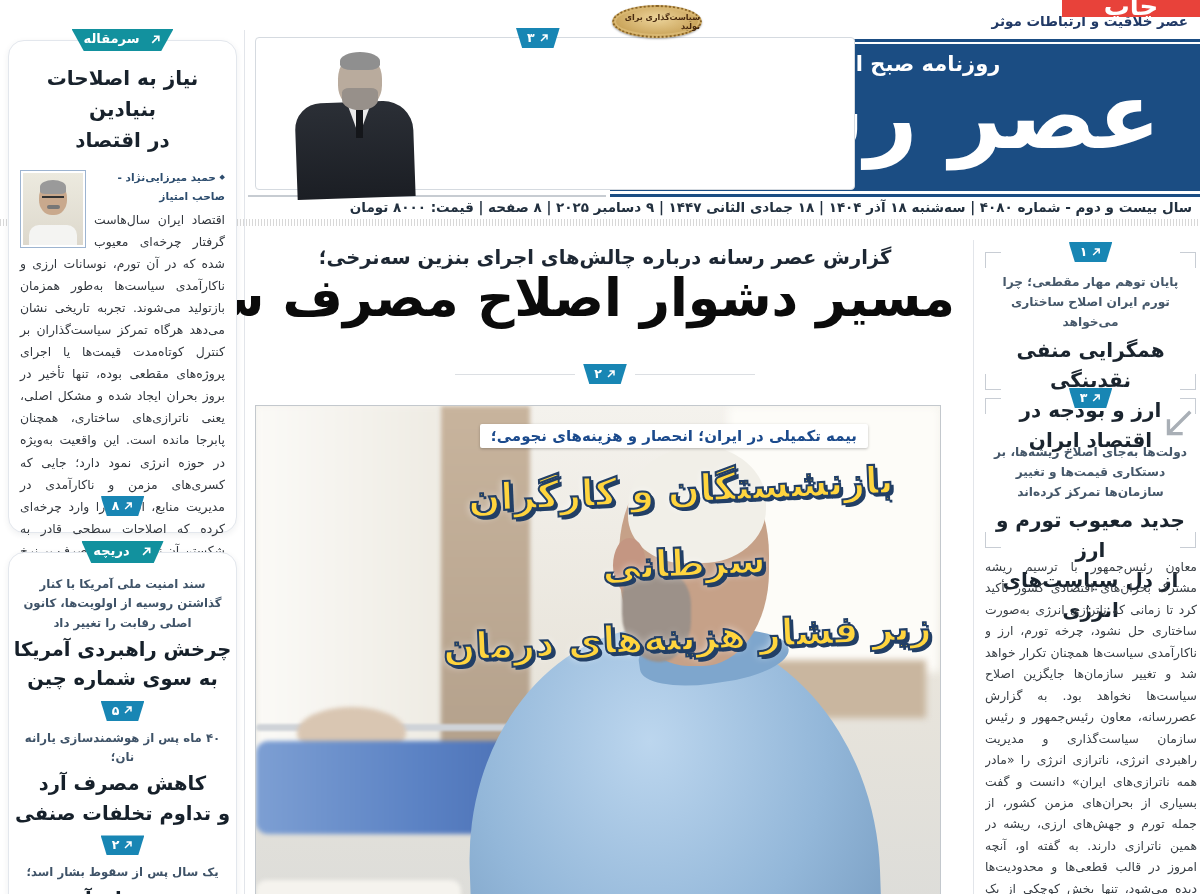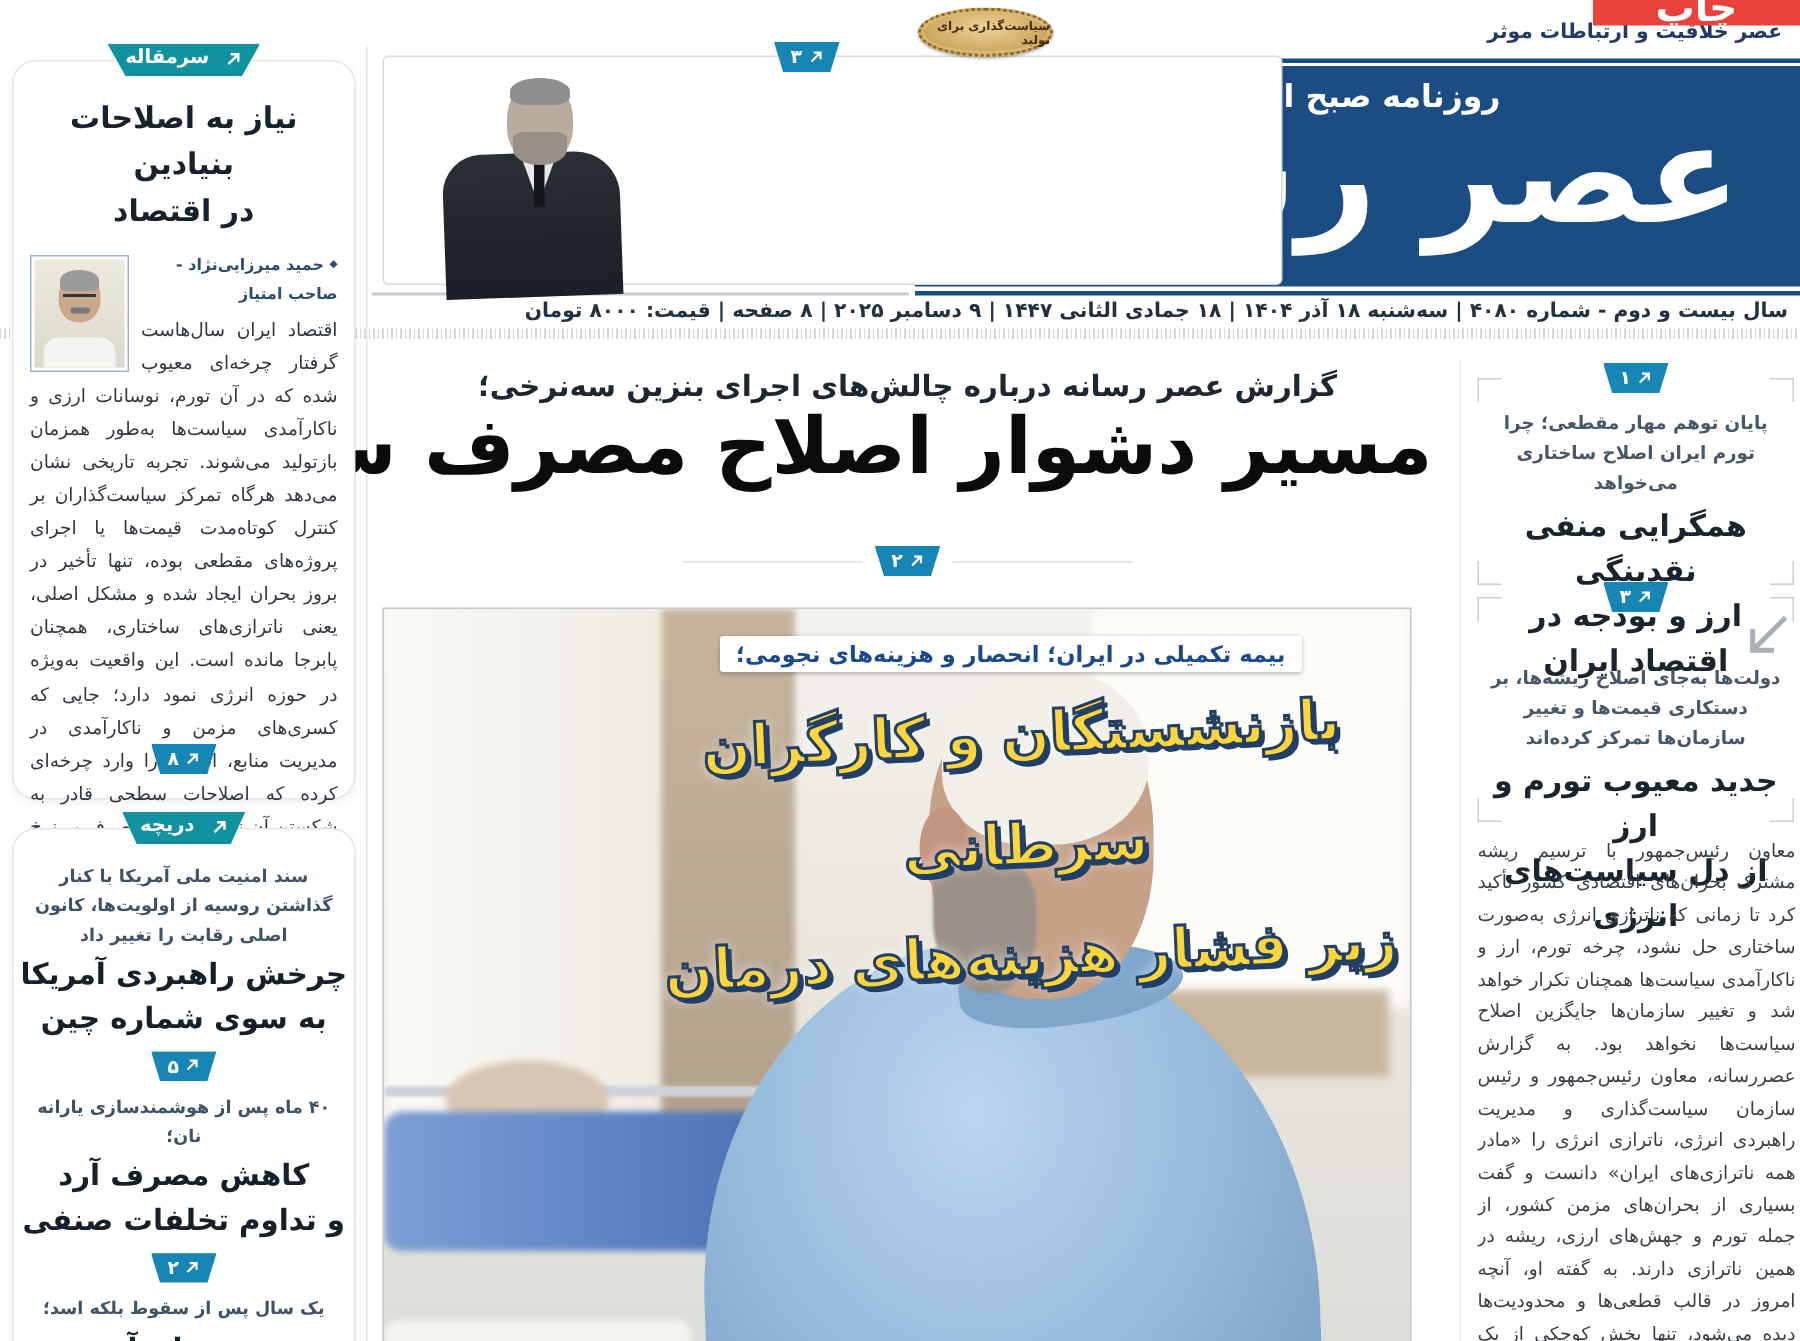--- a/index.html
+++ b/index.html
@@ -285,21 +285,21 @@
         <div class="d-badge">
           <span class="pbadge">
             <svg width="10" height="10" viewBox="0 0 10 10">
                 <path d="M2 8 L8 2 M3.5 2 H8 V6.5" stroke="#fff" fill="none" stroke-width="1.5"></path>
               </svg>
             <span>۲</span>
           </span>
         </div>
       </div>
       <div class="d-item">
-        <div class="d-kicker">یک سال پس از سقوط بلکه اسد؛</div>
+        <div class="d-kicker">یک سال پس از سقوط بشار اسد؛</div>
         <div class="d-headline">
           <div>سوریه میان آشوب داخلی</div>
 
         </div>
 
       </div>
     </div>
   </div>
 
   <div class="r-item r-item1 corner-frame">

